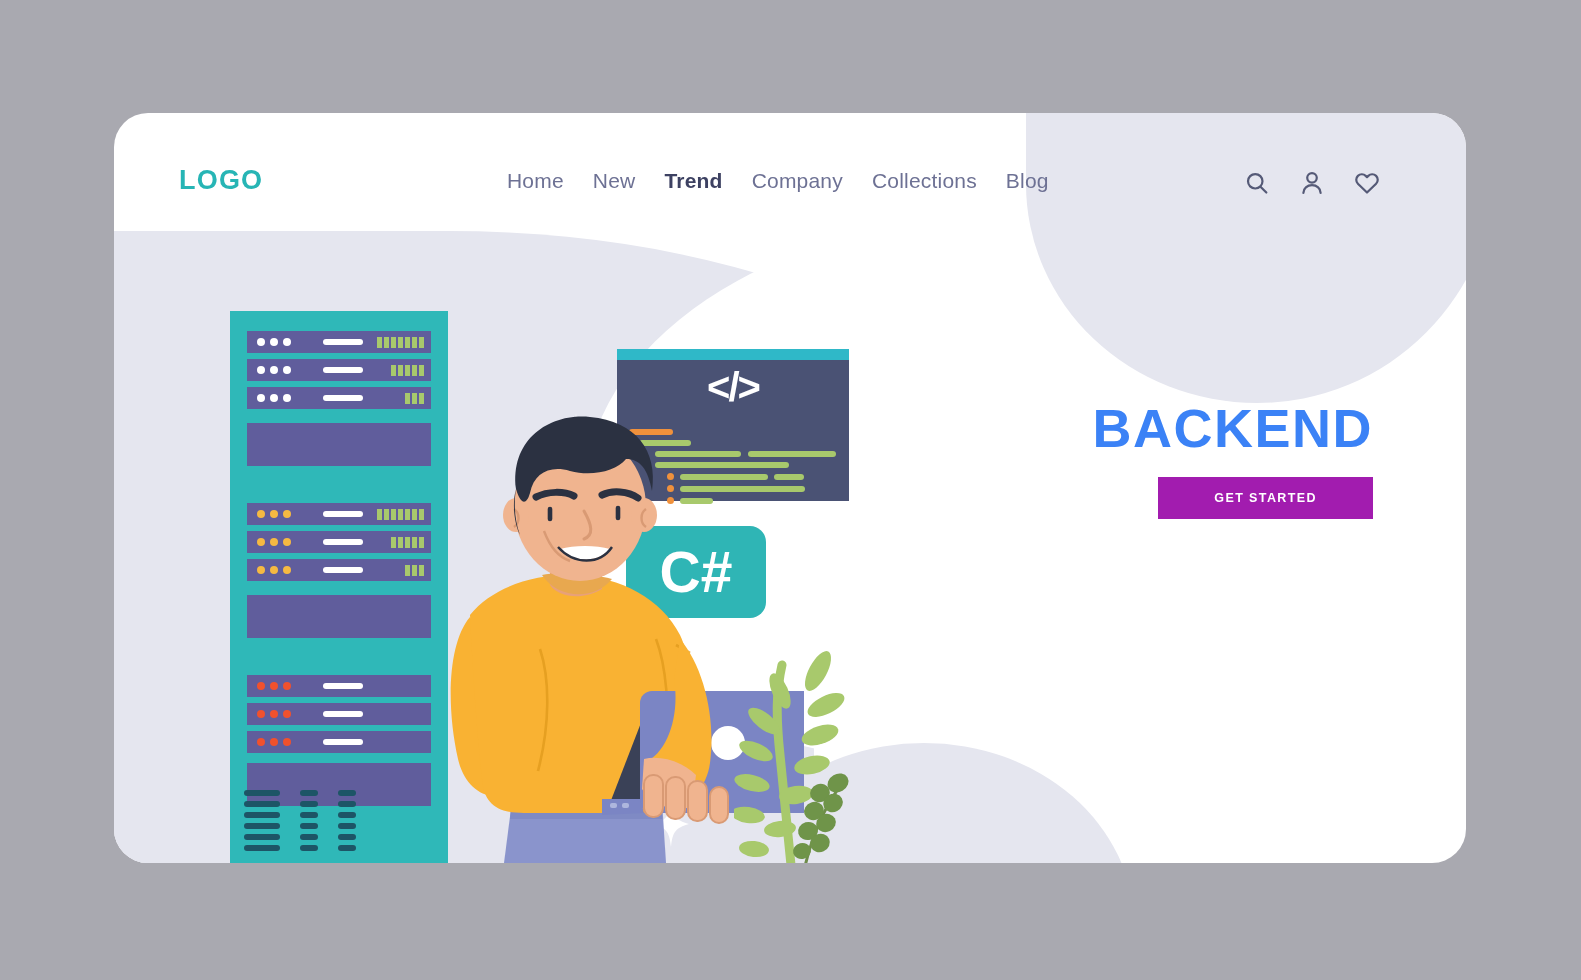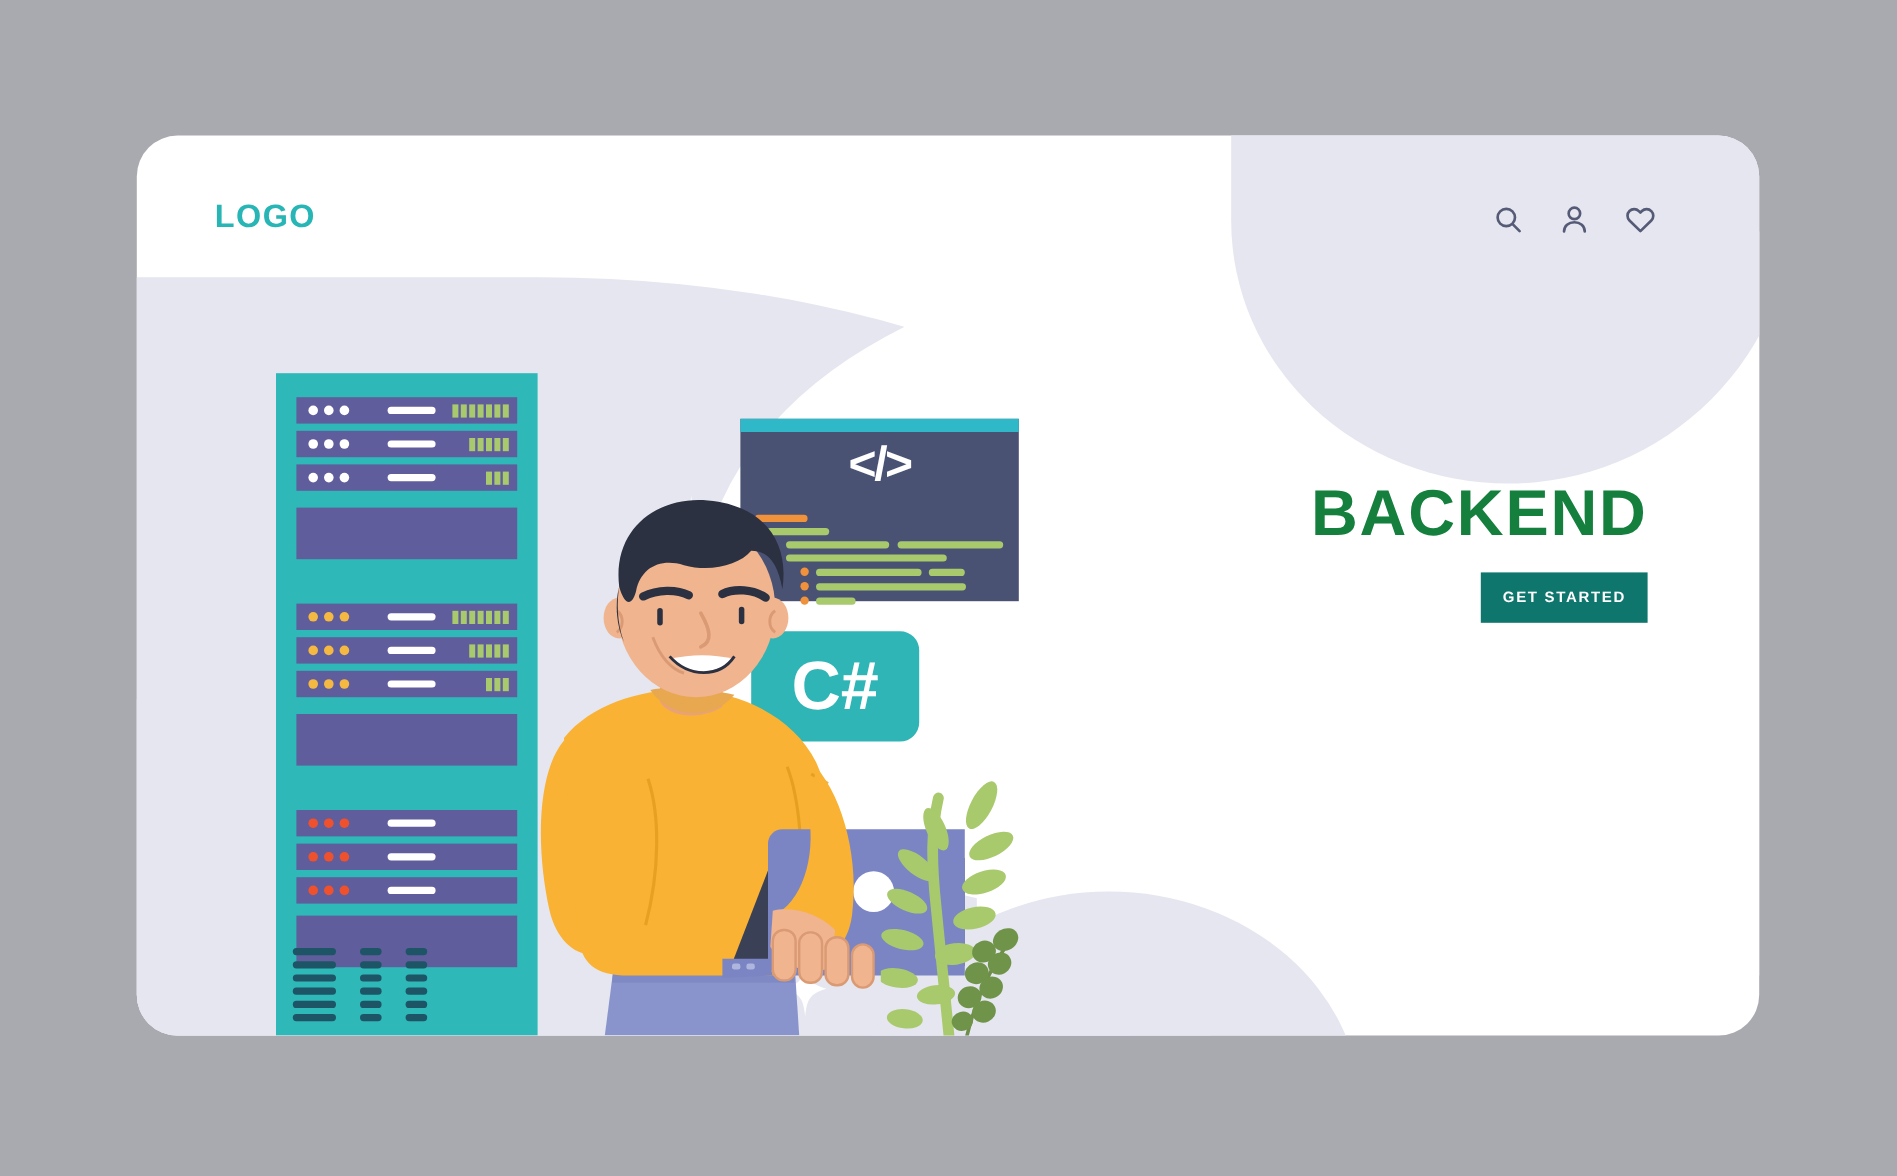--- a/index.html
+++ b/index.html
@@ -144,37 +144,37 @@
     right: 93px;
     top: 288px;
     width: 400px;
     text-align: right;
     z-index: 30;
   }
   .hero-title {
     font-size: 54px;
     font-weight: bold;
     letter-spacing: 1.5px;
-    color: #15803d;
+    color: #3b82f6;
     line-height: 1;
     margin: 0 0 22px 0;
   }
   .hero-desc {
     font-size: 16.5px;
     line-height: 1.62;
     color: #a9abb8;
     margin: 0 0 34px 0;
     letter-spacing: .15px;
   }
   .cta {
     display: inline-block;
-    background: #0f766e;
+    background: #a21caf;
     color: #ffffff;
     border: none;
-    padding: 14px 18px;
+    padding: 14px 56px;
     font-size: 12.5px;
     font-weight: bold;
     letter-spacing: 1.4px;
     font-family: "Liberation Sans", sans-serif;
     cursor: pointer;
   }
 
   
   .illus {
     position: absolute;
@@ -334,20 +334,28 @@
     <div class="blob-main"></div>
     <div class="blob-main-lower"></div>
     <div class="blob-cut"></div>
     <div class="blob-cut2"></div>
     <div class="blob-bottom"></div>
     <div class="blob-tr"></div>
 
     <div class="header">
       <div class="logo">LOGO</div>
 
+      <nav class="nav">
+        <span class="nav-item">Home</span>
+        <span class="nav-item">New</span>
+        <span class="nav-item active">Trend</span>
+        <span class="nav-item">Company</span>
+        <span class="nav-item">Collections</span>
+        <span class="nav-item">Blog</span>
+      </nav>
 
       <div class="actions">
         <svg class="icon-btn" viewBox="0 0 24 24" fill="none" stroke="currentColor" stroke-width="1.9" stroke-linecap="round">
           <circle cx="10.5" cy="10.5" r="6.2"></circle>
           <line x1="15.2" y1="15.4" x2="20" y2="20.2"></line>
         </svg>
         <svg class="icon-btn" viewBox="0 0 24 24" fill="none" stroke="currentColor" stroke-width="1.9" stroke-linecap="round">
           <circle cx="12" cy="7.6" r="4.1"></circle>
           <path d="M4.6 20.5c0-4 3.3-6.6 7.4-6.6s7.4 2.6 7.4 6.6"></path>
         </svg>

